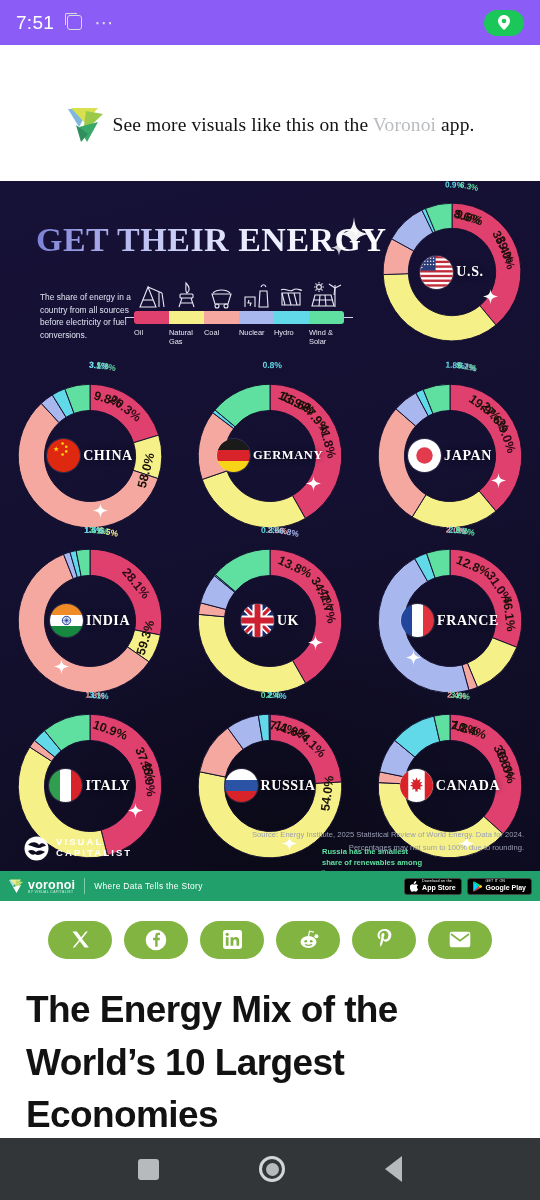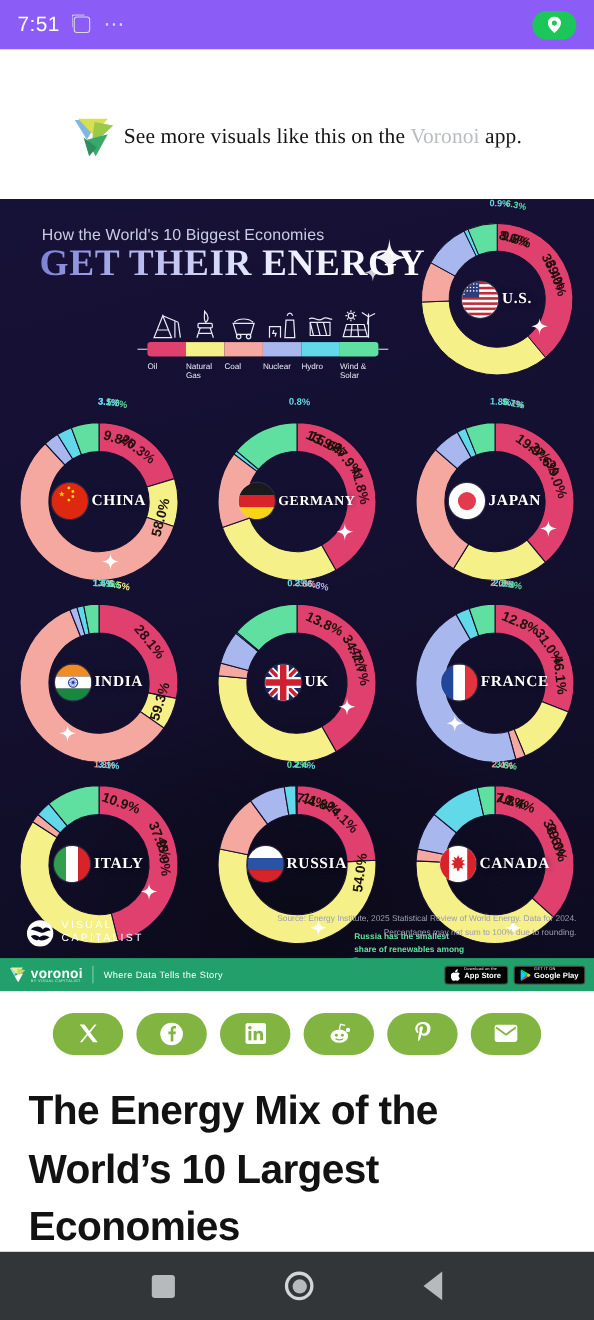--- a/index.html
+++ b/index.html
@@ -165,21 +165,21 @@
     font-size: 7.6px; line-height:1.45; color:#5fe0a0; font-weight:700;
   }
   .anno-arrow { position:absolute; left:300px; top:688px; }
 
   .ig-footer {
     position:absolute; left:0; bottom:30px; width:540px; height:46px;
     display:flex; align-items:center;
   }
   .vc-logo { display:flex; align-items:center; gap:7px; margin-left:24px; }
   .vc-mark { width:25px; height:25px; }
-  .vc-text { color:#fff; font-size:9.5px; font-weight:400; letter-spacing:2.1px; line-height:1.15; }
+  .vc-text { color:#fff; font-size:9.5px; font-weight:700; letter-spacing:2.1px; line-height:1.15; }
   .source {
     position:absolute; right:16px; top:4px; text-align:right;
     font-size: 7.6px; line-height:1.65; color:#9b9fb4;
   }
 
   .voronoi-bar {
     position:absolute; left:0; bottom:0; width:540px; height:30px;
     background:#22a06b; display:flex; align-items:center; padding: 0 8px;
   }
   .vb-logo { display:flex; align-items:center; gap:4px; }
@@ -262,28 +262,28 @@
     <path d="M13 20 L32 15 L21 35 Z" fill="#3aa86b"></path>
     <path d="M10 18 L22 27 L15 35 Z" fill="#2f8f5c"></path>
   </svg>
   <div class="promo-text">
     <span>See more visuals like this on the </span><span class="brand">Voronoi</span><span> app.</span>
   </div>
 </div>
 
 <div class="info">
 
-  <div class="ig-kicker">How the World's 10 Biggest Economies</div>
   <div class="ig-title">GET THEIR ENERGY</div>
 
   <svg class="sparkle" style="left:330px;top:36px;" width="40" height="42" viewBox="0 0 40 42">
     <path d="M24 0 C25 12 28 15 39 17 C28 19 25 22 24 34 C23 22 20 19 9 17 C20 15 23 12 24 0Z" fill="#ffffff" opacity=".95"></path>
     <path d="M9 22 C9.6 28 11 29.6 17 30.6 C11 31.6 9.6 33.2 9 39 C8.4 33.2 7 31.6 1 30.6 C7 29.6 8.4 28 9 22Z" fill="#ffffff" opacity=".8"></path>
   </svg>
 
+  <div class="ig-desc">The share of energy in a country from all sources before electricity or fuel conversions.</div>
 
   <div class="legend">
     <div class="legend-icons">
       <svg width="35" height="28" viewBox="0 0 35 28">
         <g fill="none" stroke="#e8eaf6" stroke-width="1.1">
           <path d="M6 26 L14 6 L22 26 Z"></path>
             <path d="M14 6 L28 12"></path>
             <path d="M28 12 L30 26"></path>
           <path d="M9 19 L19 19"></path>
             <path d="M25 11 L25 26"></path>

